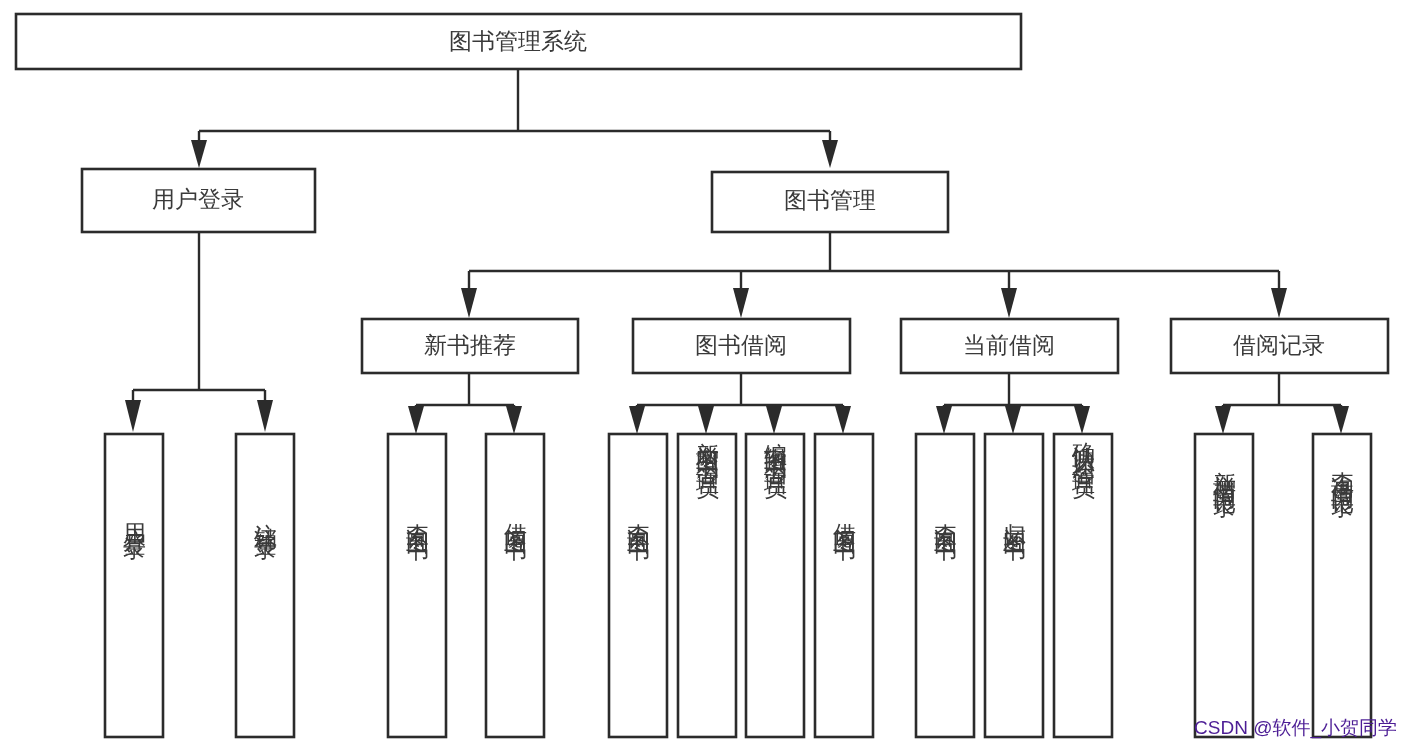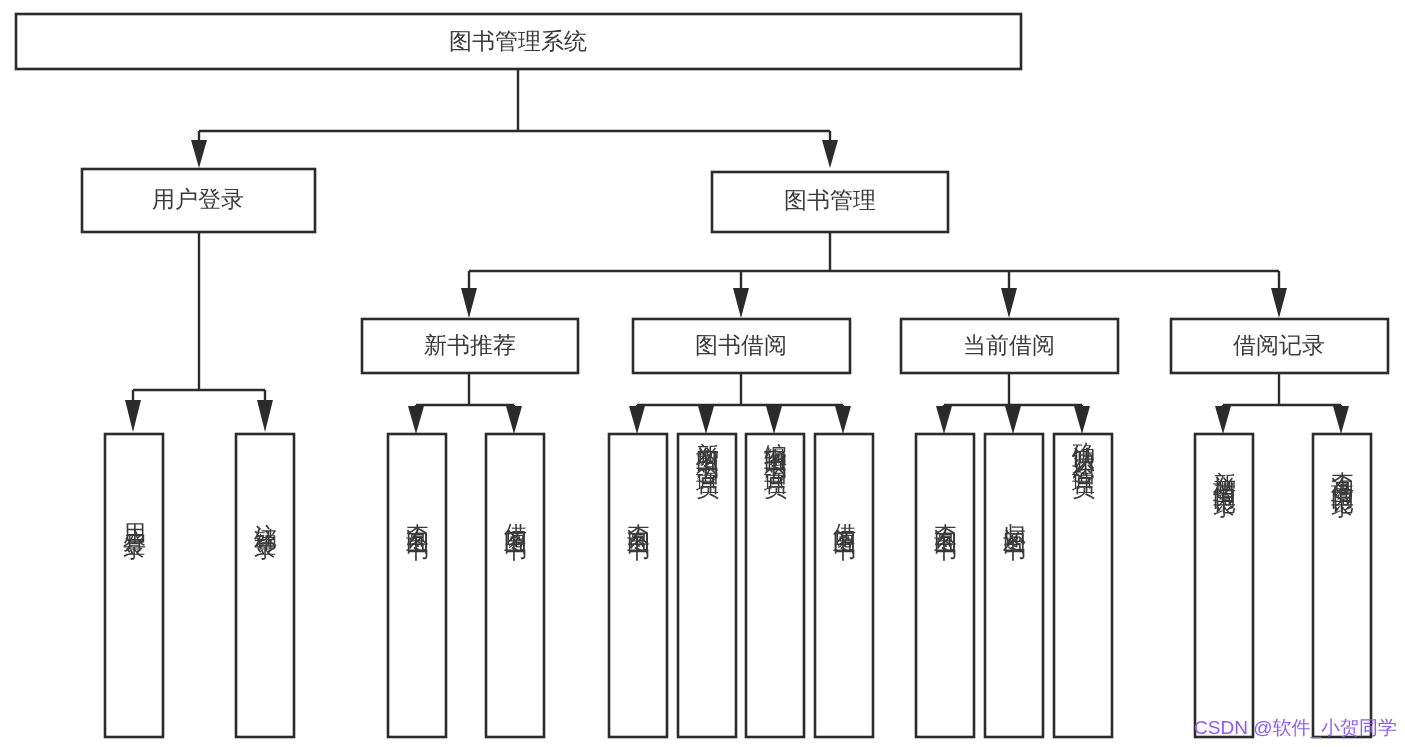--- a/index.html
+++ b/index.html
@@ -53,21 +53,21 @@
     text-anchor: middle;
     writing-mode: vertical-rl;
     letter-spacing: 5px;
   }
   .watermark-text {
     position: absolute;
     right: 8px;
     bottom: 6px;
     font-family: "Liberation Sans", "DejaVu Sans", sans-serif;
     font-size: 19px;
-    color: #8b5cf6;
+    color: #4c1d95;
     white-space: nowrap;
     user-select: none;
   }
 </style>
 </head>
 <body>
 
 <div id="canvas-wrap">
 
   <svg id="diagram" viewBox="0 0 1405 747" xmlns="http://www.w3.org/2000/svg">

